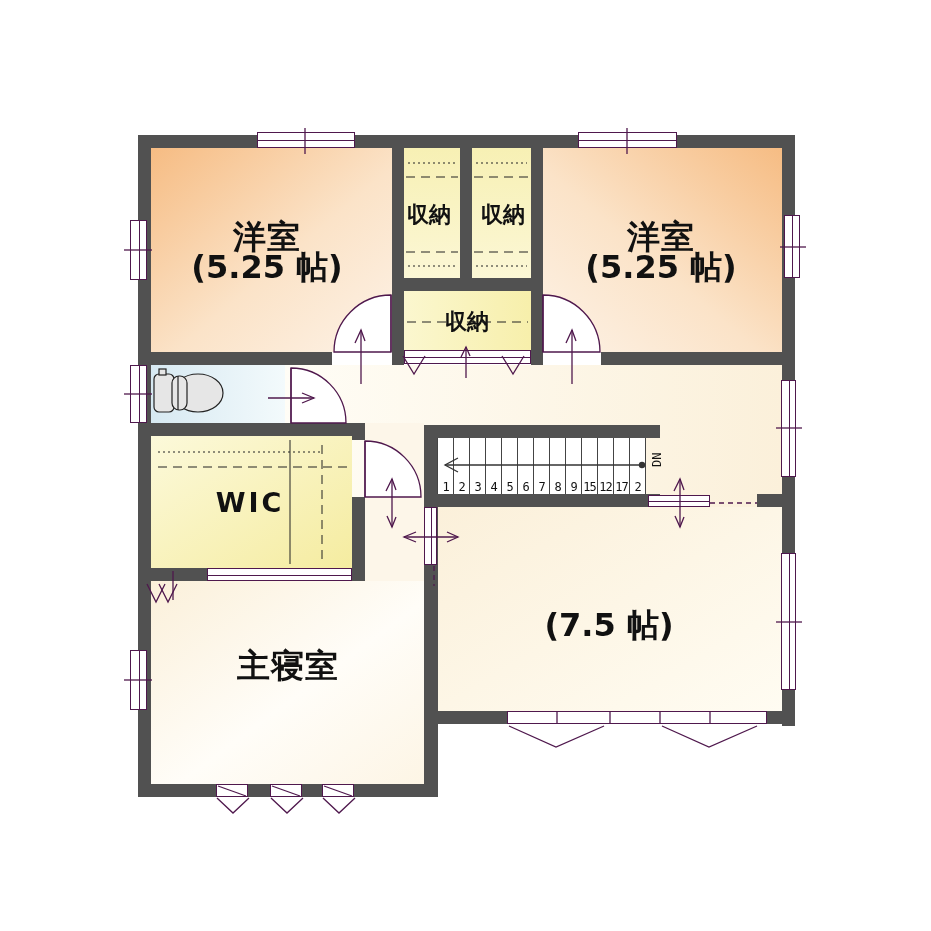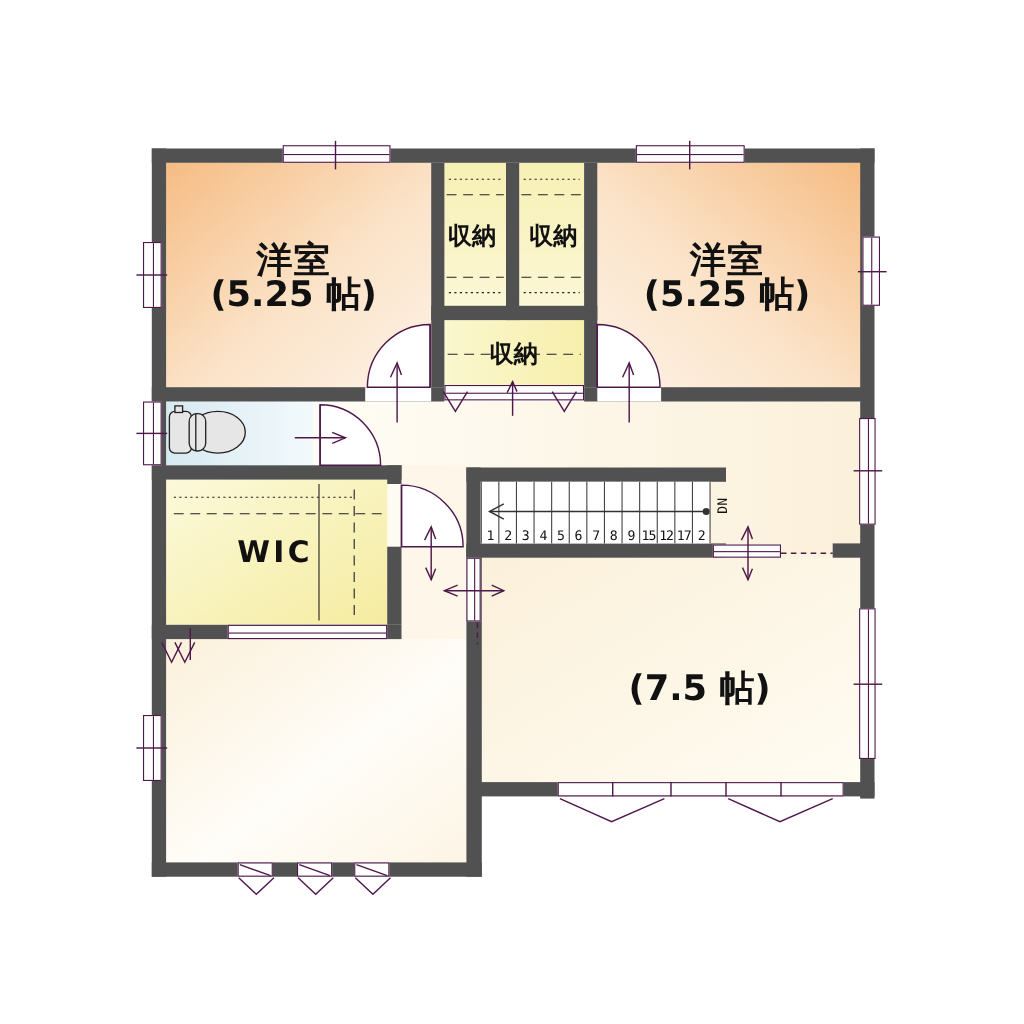--- a/index.html
+++ b/index.html
@@ -130,21 +130,22 @@
   <div class="dn z4">DN</div>
 
   <div class="lbl rname z4" style="left:267px;top:237px;">洋室</div>
   <div class="lbl rsize z4" style="left:267px;top:268px;">(5.25 帖)</div>
   <div class="lbl rname z4" style="left:661px;top:237px;">洋室</div>
   <div class="lbl rsize z4" style="left:661px;top:268px;">(5.25 帖)</div>
   <div class="lbl cname z4" style="left:429px;top:215px;">収納</div>
   <div class="lbl cname z4" style="left:503px;top:215px;">収納</div>
   <div class="lbl cname z4" style="left:467px;top:322px;">収納</div>
   <div class="lbl z4" style="left:250px;top:502px;font-size:27px;letter-spacing:3px;">WIC</div>
-  <div class="lbl rsize z4" style="left:609px;top:626px;margin-left:27px;">(7.5 帖)</div>
+  <div class="lbl rname z4" style="left:288px;top:666px;">主寝室</div>
+  <div class="lbl rsize z4" style="left:609px;top:626px;">(7.5 帖)</div>
 
   <svg class="overlay" width="931" height="931" viewBox="0 0 931 931">
     <g stroke="#4f184d" stroke-width="1.3" fill="none">
 
       <path d="M391,295 A57,57 0 0 0 334,352 L391,352 Z" fill="#fff"></path>
       <line x1="391" y1="295" x2="391" y2="352"></line>
       <path d="M543,295 A57,57 0 0 1 600,352 L543,352 Z" fill="#fff"></path>
       <line x1="543" y1="295" x2="543" y2="352"></line>
       <path d="M291,368 A55,55 0 0 1 346,423 L291,423 Z" fill="#fff"></path>
       <line x1="291" y1="368" x2="291" y2="423"></line>

